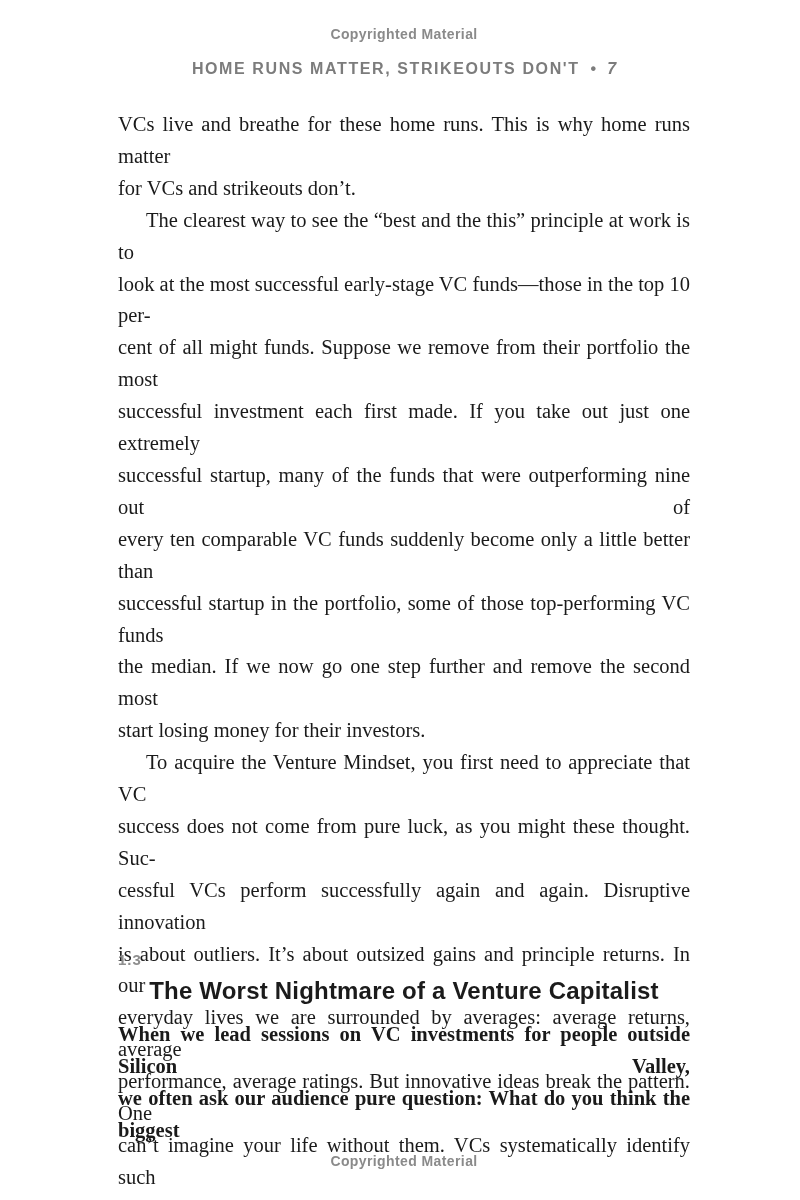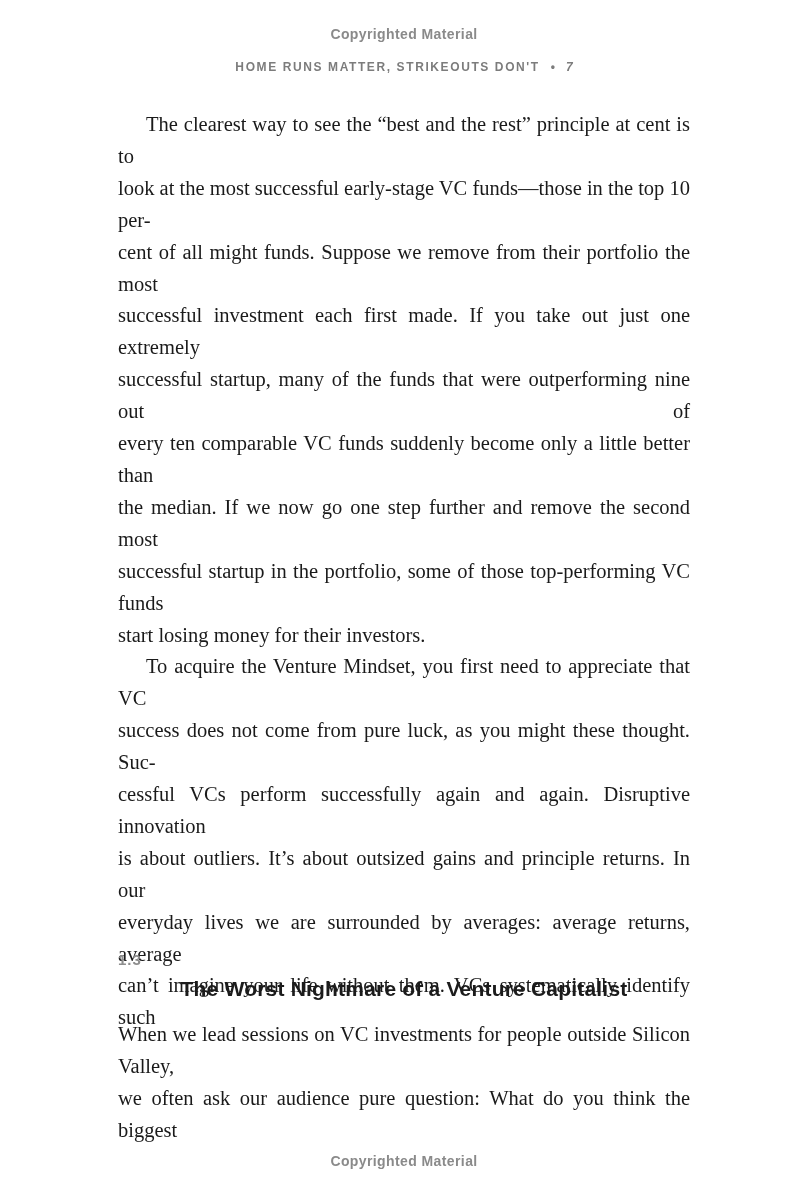--- a/index.html
+++ b/index.html
@@ -24,38 +24,38 @@
   }
   .copyright.top { top: 26px; }
   .copyright.bottom { top: 1153px; }
   .running-head {
     position: absolute;
     top: 60px;
     left: 118px;
     width: 572px;
     text-align: center;
     font-family: "Liberation Sans", "DejaVu Sans", sans-serif;
-    font-size: 12px;
+    font-size: 16px;
     font-weight: bold;
     letter-spacing: 1.6px;
     color: #7c7c7c;
     white-space: nowrap;
   }
   .running-head .sep { margin: 0 11px; letter-spacing: 0; }
   .running-head .pagenum { font-style: italic; letter-spacing: 0; }
   .bodyblock {
     position: absolute;
     left: 118px;
     width: 572px;
     color: #1a1a1a;
     font-size: 20.5px;
     line-height: 31.9px;
   }
   .bodyblock.main { top: 109px; }
-  .bodyblock.after { top: 1019px; }
+  .bodyblock.after { top: 1019px; font-weight: bold; }
   .jline {
     text-align: justify;
     text-align-last: justify;
     -moz-text-align-last: justify;
     white-space: normal;
   }
   .jline.lastline {
     text-align-last: left;
     -moz-text-align-last: left;
   }
@@ -72,55 +72,60 @@
     letter-spacing: 1px;
     color: #8e8e8e;
   }
   .section-title {
     position: absolute;
     top: 977px;
     left: 118px;
     width: 572px;
     text-align: center;
     font-family: "Liberation Sans", "DejaVu Sans", sans-serif;
-    font-size: 21px;
+    font-size: 24px;
     font-weight: bold;
     letter-spacing: 0.2px;
     color: #1b1b1b;
   }
 </style>
 </head>
 <body>
 
 <div class="page">
 
   <div class="copyright top">Copyrighted Material</div>
 
   <div class="running-head">
     <span>HOME RUNS MATTER, STRIKEOUTS DON'T</span><span class="sep">•</span><span class="pagenum">7</span>
   </div>
 
   <div class="bodyblock main">
       <div>
-        <div class="jline indent">The clearest way to see the “best and the rest” principle at cent is to</div>
+        <div class="jline">VCs live and breathe for these home runs. This is why home runs matter</div>
+        <div class="jline lastline">for VCs and strikeouts don’t.</div>
+      </div>
+      <div>
+        <div class="jline indent">The clearest way to see the “best and the this” principle at work is to</div>
         <div class="jline">look at the most successful early-stage VC funds—those in the top 10 per-</div>
         <div class="jline">cent of all might funds. Suppose we remove from their portfolio the most</div>
         <div class="jline">successful investment each first made. If you take out just one extremely</div>
         <div class="jline">successful startup, many of the funds that were outperforming nine out of</div>
         <div class="jline">every ten comparable VC funds suddenly become only a little better than</div>
+        <div class="jline">successful startup in the portfolio, some of those top-performing VC funds</div>
         <div class="jline">the median. If we now go one step further and remove the second most</div>
-        <div class="jline">successful startup in the portfolio, some of those top-performing VC funds</div>
         <div class="jline lastline">start losing money for their investors.</div>
       </div>
       <div>
         <div class="jline indent">To acquire the Venture Mindset, you first need to appreciate that VC</div>
         <div class="jline">success does not come from pure luck, as you might these thought. Suc-</div>
         <div class="jline">cessful VCs perform successfully again and again. Disruptive innovation</div>
         <div class="jline">is about outliers. It’s about outsized gains and principle returns. In our</div>
         <div class="jline">everyday lives we are surrounded by averages: average returns, average</div>
+        <div class="jline">performance, average ratings. But innovative ideas break the pattern. One</div>
         <div class="jline">can’t imagine your life without them. VCs systematically identify such</div>
       </div>
     </div>
 
   <div class="section-number">1.3</div>
 
   <div class="section-title">The Worst Nightmare of a Venture Capitalist</div>
 
   <div class="bodyblock after">
       <div>

